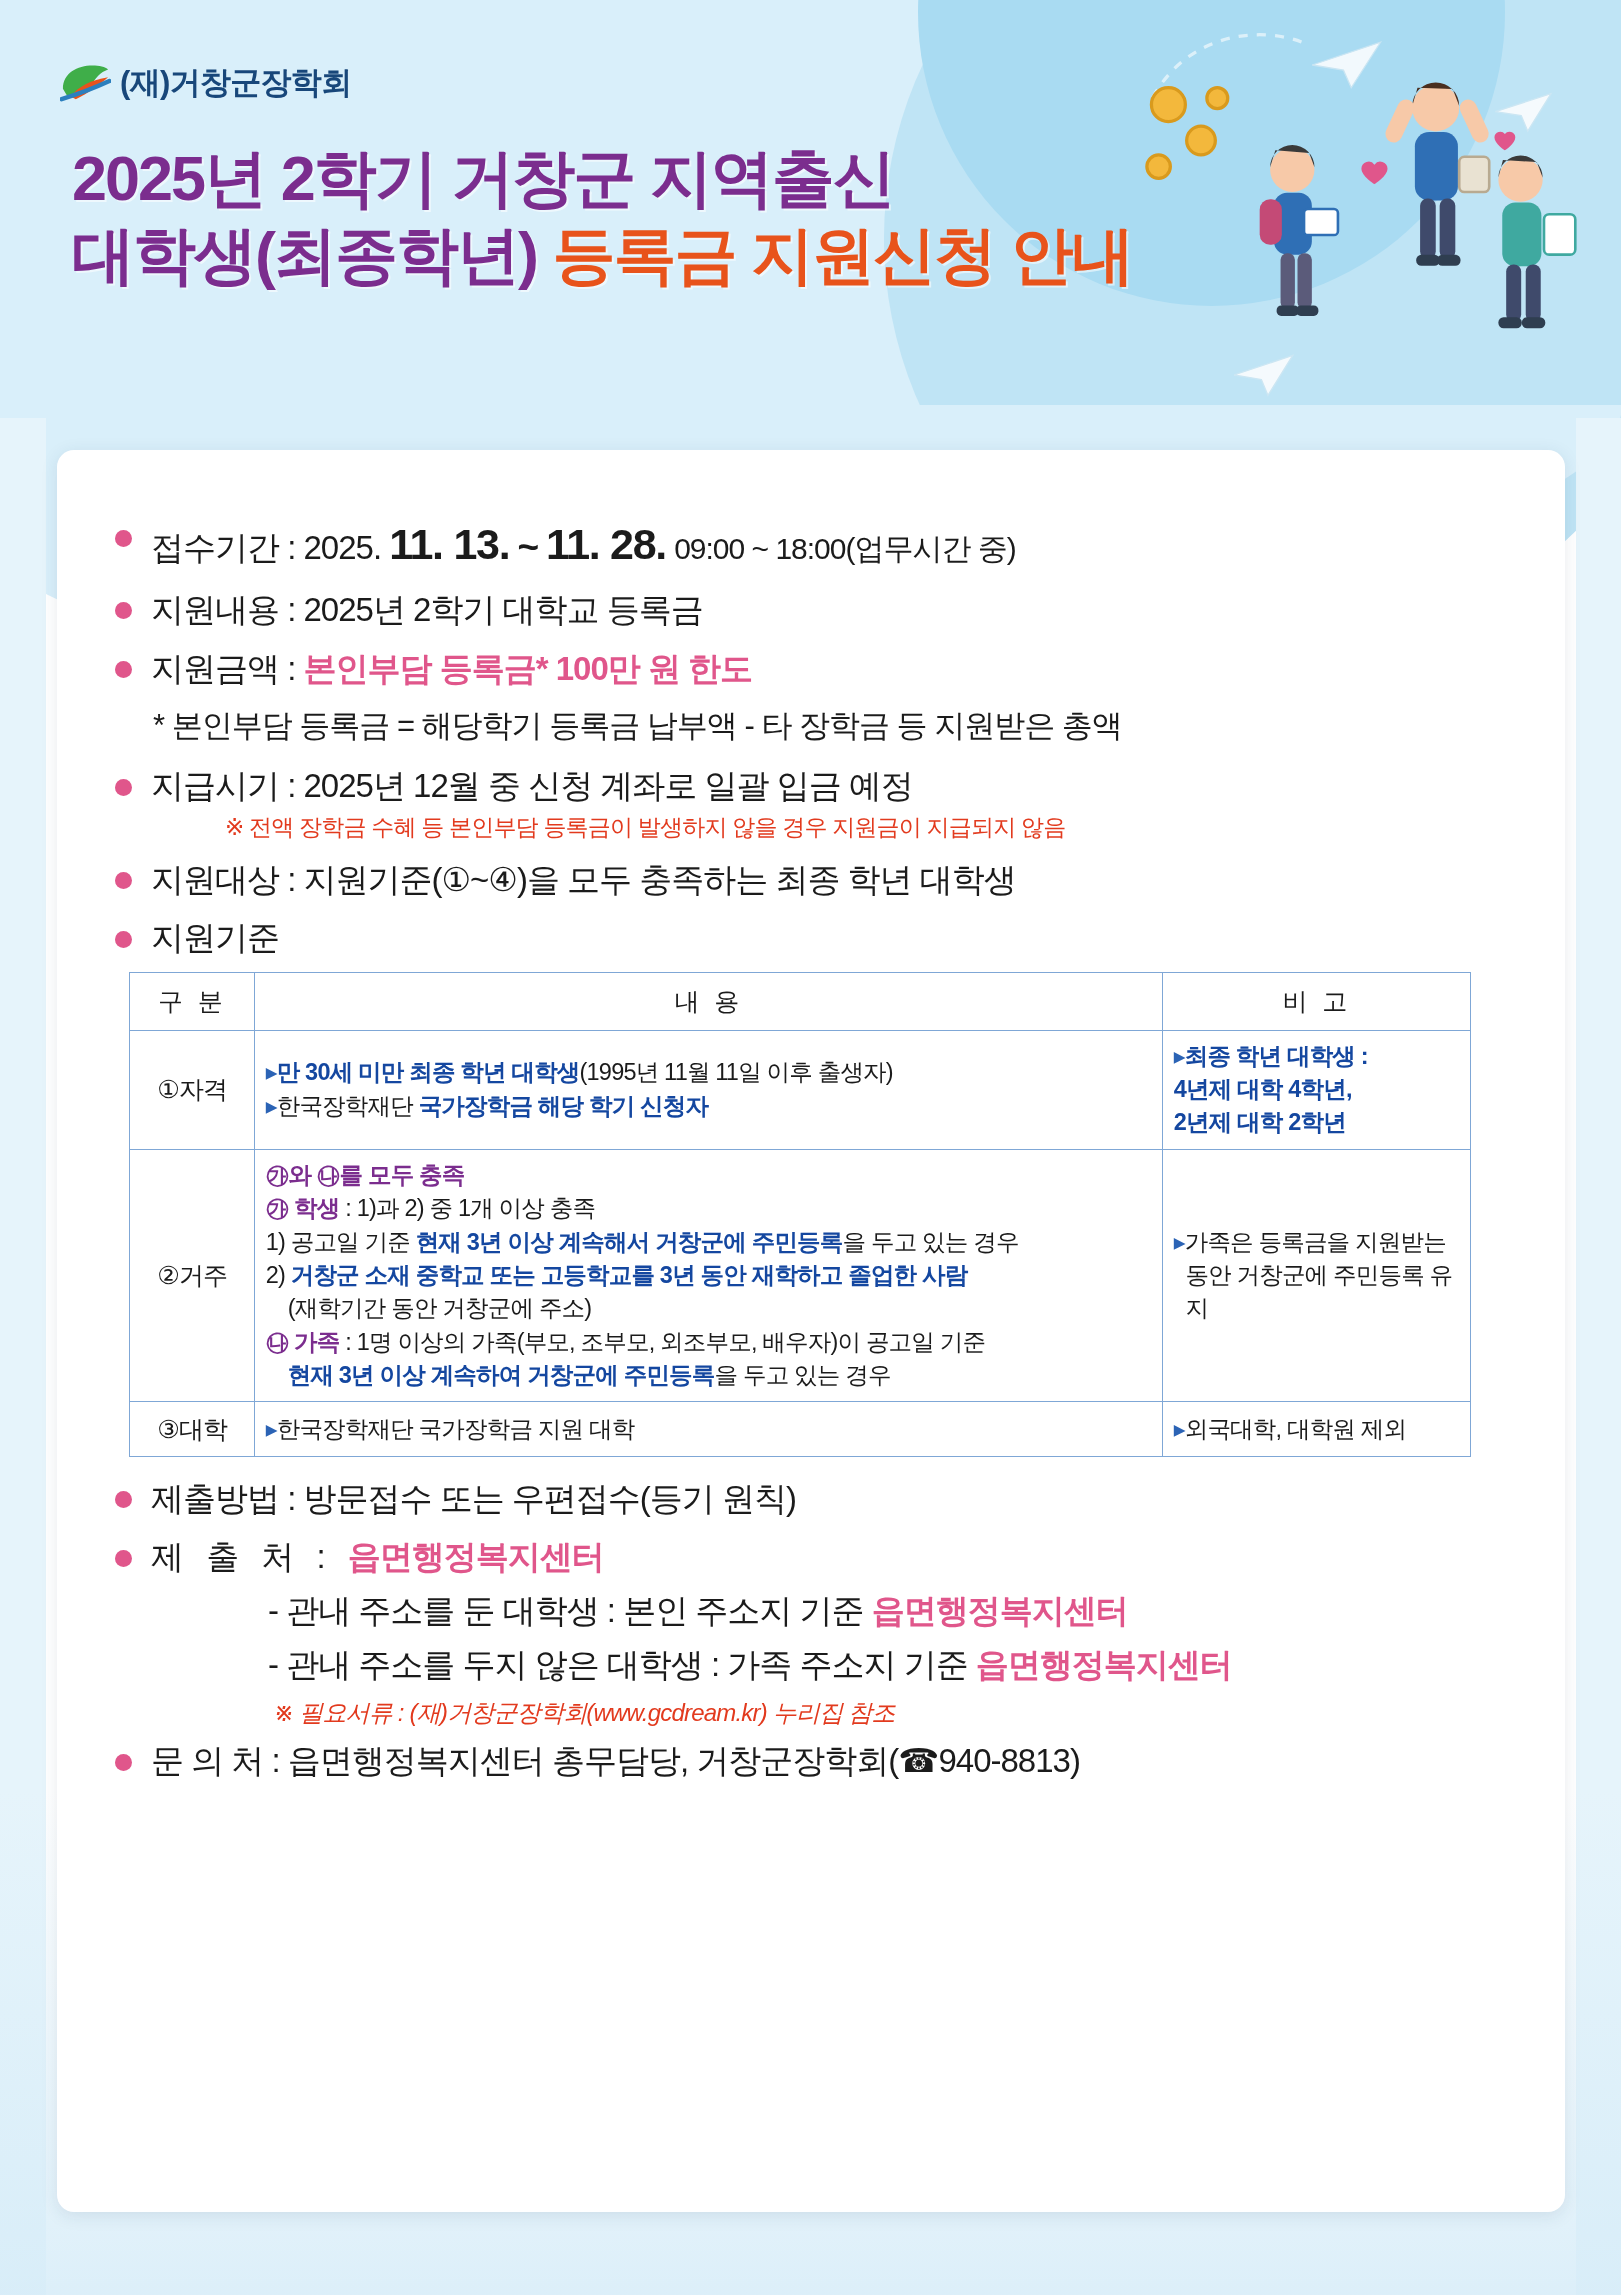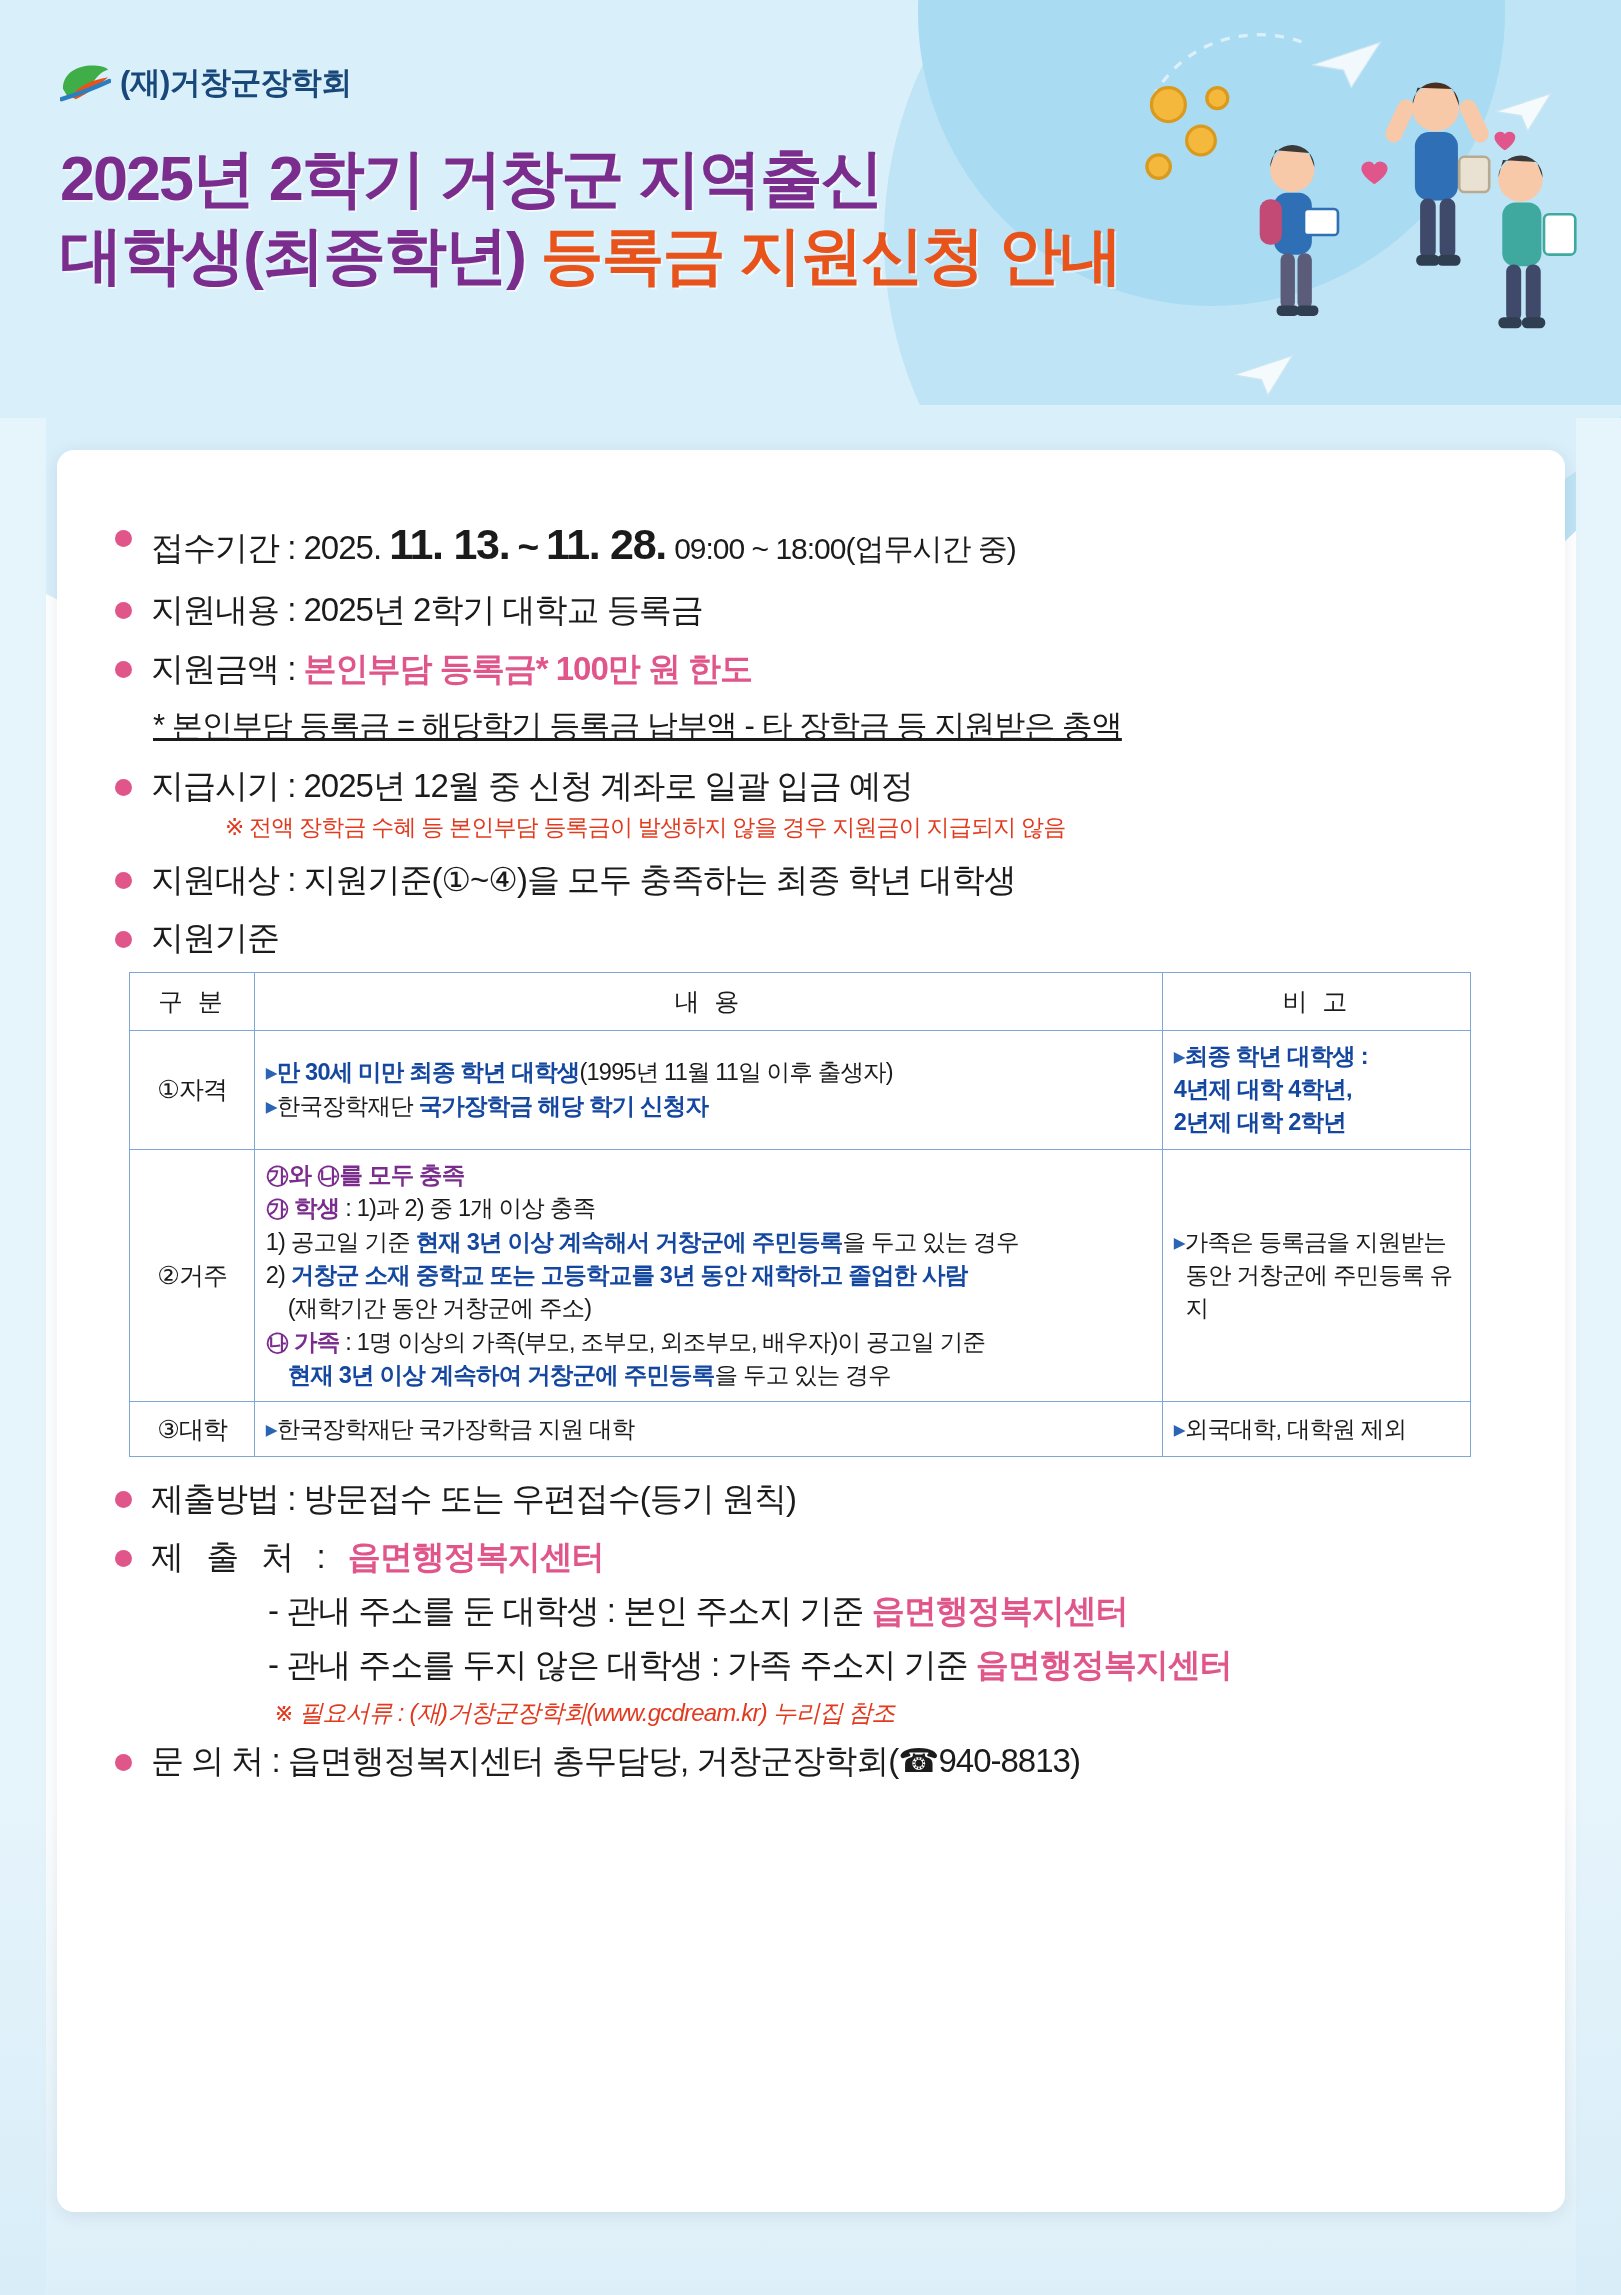--- a/index.html
+++ b/index.html
@@ -44,21 +44,21 @@
   .plane{position:absolute;opacity:.85;}
   .plane svg{display:block;}
   
   .logo-row{
     position:absolute;left:60px;top:62px;display:flex;align-items:center;gap:9.1px;z-index:6;
   }
   .logo-mark{width:51px;height:40px;position:relative;}
   .logo-text{
     font-size:31px;font-weight:bold;color:#18477a;letter-spacing:-0.7px;
   }
-  .title-block{position:absolute;left:60px;top:140px;z-index:6;}
+  .title-block{position:absolute;left:72px;top:140px;z-index:6;}
   .title-line{
     font-size:63px;font-weight:bold;letter-spacing:-2px;line-height:1.22;
     color:#7b2d8e;
     text-shadow:2px 2px 0 rgba(255,255,255,.55);
   }
   .title-line .hl{color:#e8531b;}
   
   .people{position:absolute;right:36px;top:59px;width:457px;height:313px;z-index:5;}
   
   .card{
@@ -75,21 +75,21 @@
   }
   li.bl::before{
     content:"";position:absolute;left:3.9px;top:14.4px;width:17px;height:17px;border-radius:50%;
     background:#e0568b;
   }
   .big-date{font-size:43px;font-weight:bold;color:#1b1b1b;letter-spacing:-1.3px;}
   .tilde{font-size:37px;}
   .small-time{font-size:30px;}
   .pink-bold{color:#e0568b;font-weight:bold;margin-top:48px;}
   .sub-note{
-    font-size:31px;color:#1b1b1b;letter-spacing:-1px;margin:3.9px 0 17px 42px;text-decoration:underline;
+    font-size:31px;color:#1b1b1b;letter-spacing:-1px;margin:3.9px 0 17px 42px;
   }
   .star-note{
     font-size:23px;color:#e23a1e;letter-spacing:-0.8px;margin:1.3px 0 14.4px 114px;
   }
   
   .tbl-wrap{margin:11.7px 0 19.6px 18.3px;width:1342px;}
   table{border-collapse:collapse;width:100%;table-layout:fixed;}
   table td,table th{
     border:1.3px solid #7fa7d6;
     font-size:23.5px;color:#1b1b1b;letter-spacing:-0.8px;

